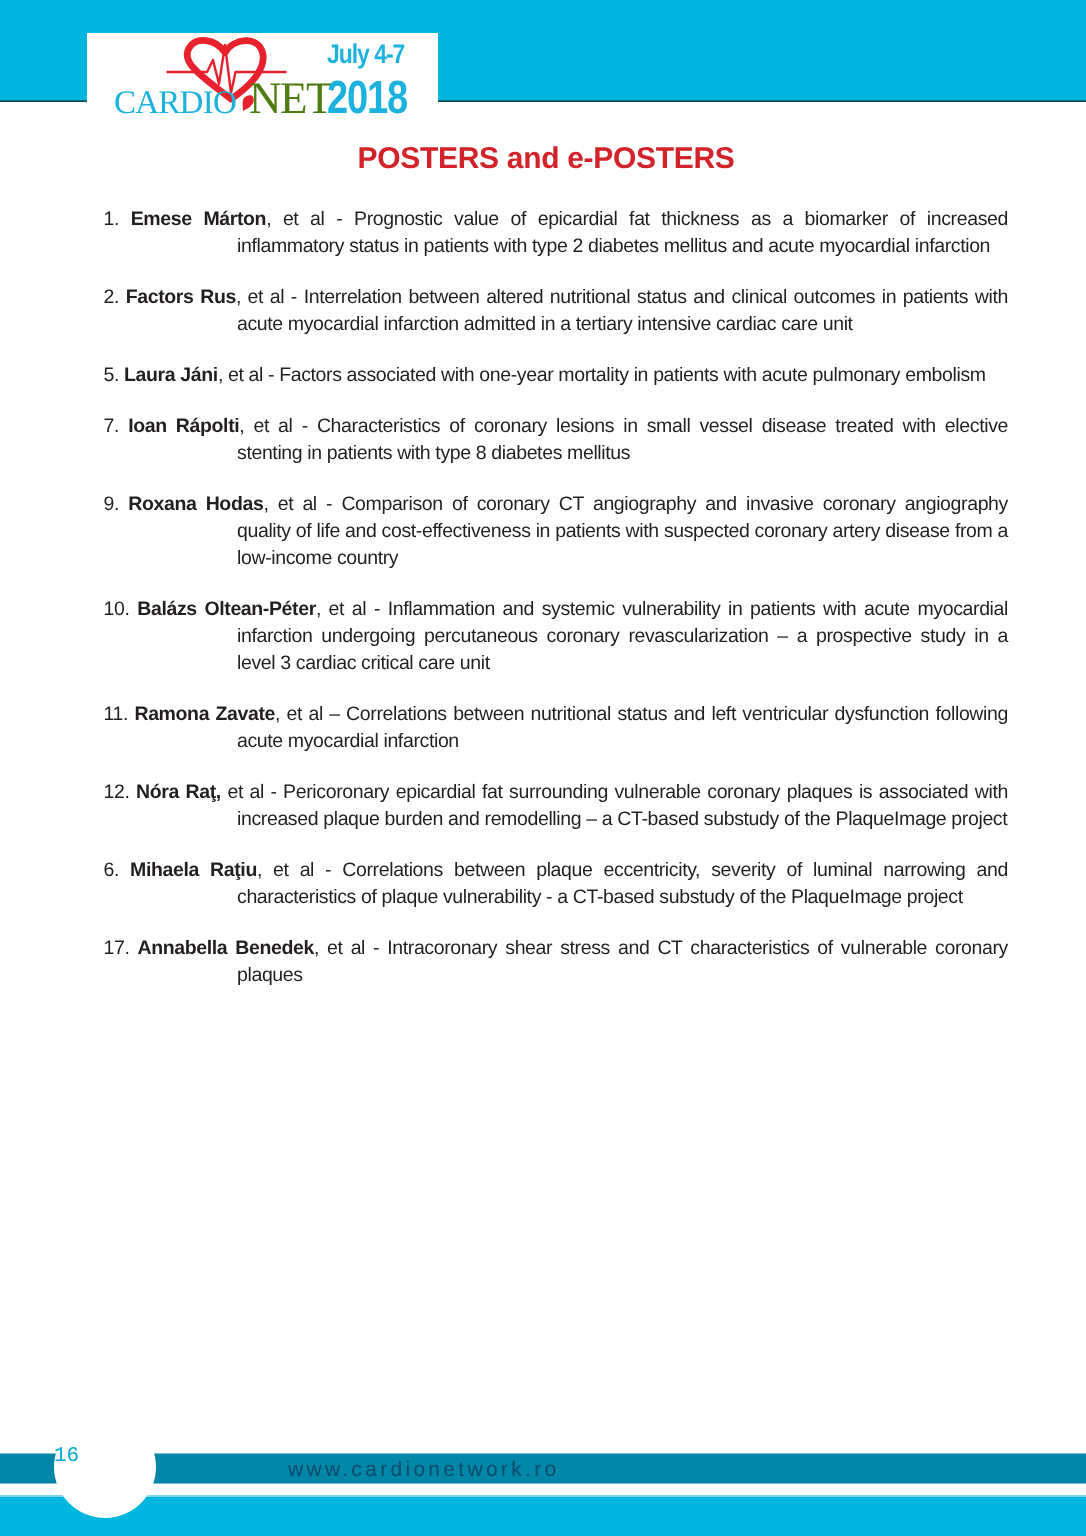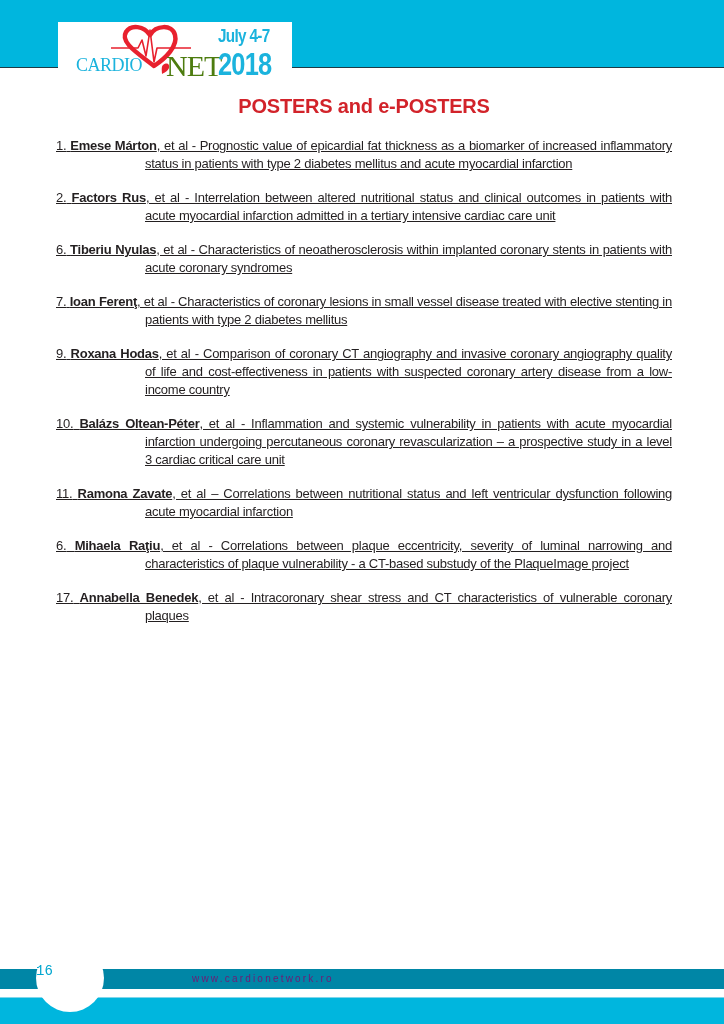--- a/index.html
+++ b/index.html
@@ -22,34 +22,33 @@
     position: absolute; left: 0; width: 724px; top: 95px; text-align: center;
     font-size: 20px; font-weight: bold; color: #d2232a; letter-spacing: -0.2px;
     padding-left: 2px;
   }
   .poster-list {
     position: absolute; left: 56px; top: 137px; width: 616px;
     list-style: none; margin: 0; padding: 0;
   }
   .poster-item {
     font-size: 13px; line-height: 18px; letter-spacing: -0.25px;
-    margin: 0 0 16px 0;
+    margin: 0 0 16px 13px;
     padding-left: 89px; text-indent: -89px;
     text-align: justify;
-    text-decoration: underline;
   }
   .poster-item .num { }
   .poster-item .author { font-weight: bold; }
   .footer-band {
     position: absolute; left: 0; top: 969px; width: 724px; height: 20px;
     background: #0086a6;
   }
   .footer-url {
     position: absolute; left: 192px; top: 969px; height: 20px; line-height: 20px;
-    color: #701a75; font-size: 10px; letter-spacing: 2.2px;
+    color: #0c4a6e; font-size: 14px; letter-spacing: 2.2px;
   }
   .footer-bottom {
     position: absolute; left: 0; top: 997px; width: 724px; height: 27px;
     background: #00b6de; border-top: 1px solid #7fd6ea;
   }
   .page-circle {
     position: absolute; left: 36px; top: 944px; width: 68px; height: 68px;
     border-radius: 50%; background: #ffffff;
   }
   .page-number {
@@ -65,36 +64,37 @@
 
 <div class="logo-box">
   <svg class="logo-svg" width="234" height="68" viewBox="0 0 234 68">
 
     <path d="M96 44 C78 30, 62 20, 68 10 C73 2, 86 4, 92 13 C98 3, 114 2, 117 13 C120 24, 108 36, 96 44 Z" fill="none" stroke="#e8212e" stroke-width="4.5" stroke-linejoin="round"></path>
 
     <polyline points="53,26 80,26 84,18 88,34 92,8 96,40 99,26 133,26" fill="none" stroke="#e8212e" stroke-width="1.6" stroke-linejoin="round"></polyline>
 
     <path d="M105 43 C109 40, 112 42, 111 46 C110 49, 106 51, 104 52 C104 49, 103 45, 105 43 Z" fill="#e8212e"></path>
   </svg>
-  <span style="position:absolute;left:18px;top:33px;font-family:'Liberation Serif',serif;font-size:18px;color:#1bb3dd;letter-spacing:-0.5px;font-variant:small-caps;">CARDIO</span>
+  <span style="position:absolute;left:18px;top:33px;font-family:'Liberation Serif',serif;font-size:22px;color:#1bb3dd;letter-spacing:-0.5px;font-variant:small-caps;">CARDIO</span>
   <span style="position:absolute;left:108px;top:27px;font-family:'Liberation Serif',serif;font-size:30px;color:#4d7c0f;letter-spacing:-1px;">NET</span>
   <span style="position:absolute;left:160px;top:4px;font-family:'Liberation Sans',sans-serif;font-weight:bold;font-size:18px;color:#1bb3dd;letter-spacing:-0.8px;transform:scaleX(0.85);transform-origin:left;">July 4-7</span>
   <span style="position:absolute;left:160px;top:25px;font-family:'Liberation Sans',sans-serif;font-weight:bold;font-size:31px;color:#1bb3dd;letter-spacing:-1px;transform:scaleX(0.82);transform-origin:left;">2018</span>
 </div>
 
 <div class="page-title">POSTERS and e-POSTERS</div>
 
 <ul class="poster-list">
   <li class="poster-item"><span class="num">1.</span> <span class="author">Emese Márton</span><span>, et al - Prognostic value of epicardial fat thickness as a biomarker of increased inflammatory status in patients with type 2 diabetes mellitus and acute myocardial infarction</span></li>
   <li class="poster-item"><span class="num">2.</span> <span class="author">Factors Rus</span><span>, et al - Interrelation between altered nutritional status and clinical outcomes in patients with acute myocardial infarction admitted in a tertiary intensive cardiac care unit</span></li>
-  <li class="poster-item"><span class="num">6.</span> <span class="author">Tiberiu Nyulas</span><span>, et al - Characteristics of neoatherosclerosis within implanted coronary stents in patients with acute coronary syndromes</span></li>
-  <li class="poster-item"><span class="num">7.</span> <span class="author">Ioan Ferenţ</span><span>, et al - Characteristics of coronary lesions in small vessel disease treated with elective stenting in patients with type 2 diabetes mellitus</span></li>
+  <li class="poster-item"><span class="num">5.</span> <span class="author">Laura Jáni</span><span>, et al - Factors associated with one-year mortality in patients with acute pulmonary embolism</span></li>
+  <li class="poster-item"><span class="num">7.</span> <span class="author">Ioan Rápolti</span><span>, et al - Characteristics of coronary lesions in small vessel disease treated with elective stenting in patients with type 8 diabetes mellitus</span></li>
   <li class="poster-item"><span class="num">9.</span> <span class="author">Roxana Hodas</span><span>, et al - Comparison of coronary CT angiography and invasive coronary angiography quality of life and cost-effectiveness in patients with suspected coronary artery disease from a low-income country</span></li>
   <li class="poster-item"><span class="num">10.</span> <span class="author">Balázs Oltean-Péter</span><span>, et al - Inflammation and systemic vulnerability in patients with acute myocardial infarction undergoing percutaneous coronary revascularization – a prospective study in a level 3 cardiac critical care unit</span></li>
   <li class="poster-item"><span class="num">11.</span> <span class="author">Ramona Zavate</span><span>, et al – Correlations between nutritional status and left ventricular dysfunction following acute myocardial infarction</span></li>
+  <li class="poster-item"><span class="num">12.</span> <span class="author">Nóra Raţ,</span><span> et al - Pericoronary epicardial fat surrounding vulnerable coronary plaques is associated with increased plaque burden and remodelling – a CT-based substudy of the PlaqueImage project</span></li>
   <li class="poster-item"><span class="num">6.</span> <span class="author">Mihaela Raţiu</span><span>, et al - Correlations between plaque eccentricity, severity of luminal narrowing and characteristics of plaque vulnerability - a CT-based substudy of the PlaqueImage project</span></li>
   <li class="poster-item"><span class="num">17.</span> <span class="author">Annabella Benedek</span><span>, et al - Intracoronary shear stress and CT characteristics of vulnerable coronary plaques</span></li>
 </ul>
 
 <div class="footer-band"></div>
 <div class="footer-bottom"></div>
 <div class="page-circle"></div>
 <div class="page-number">16</div>
 <div class="footer-url">www.cardionetwork.ro</div>
 

